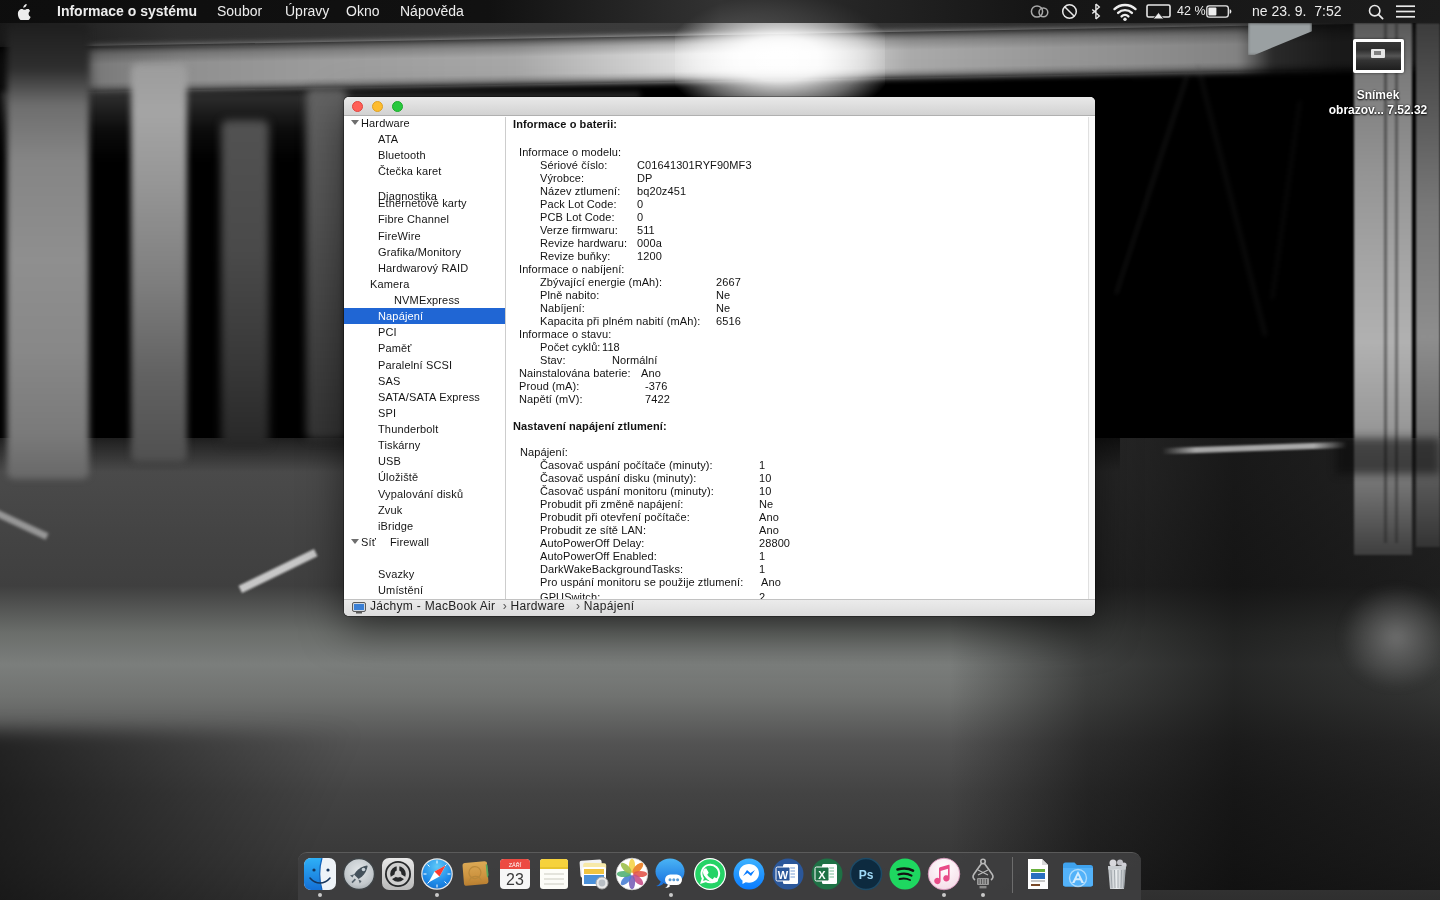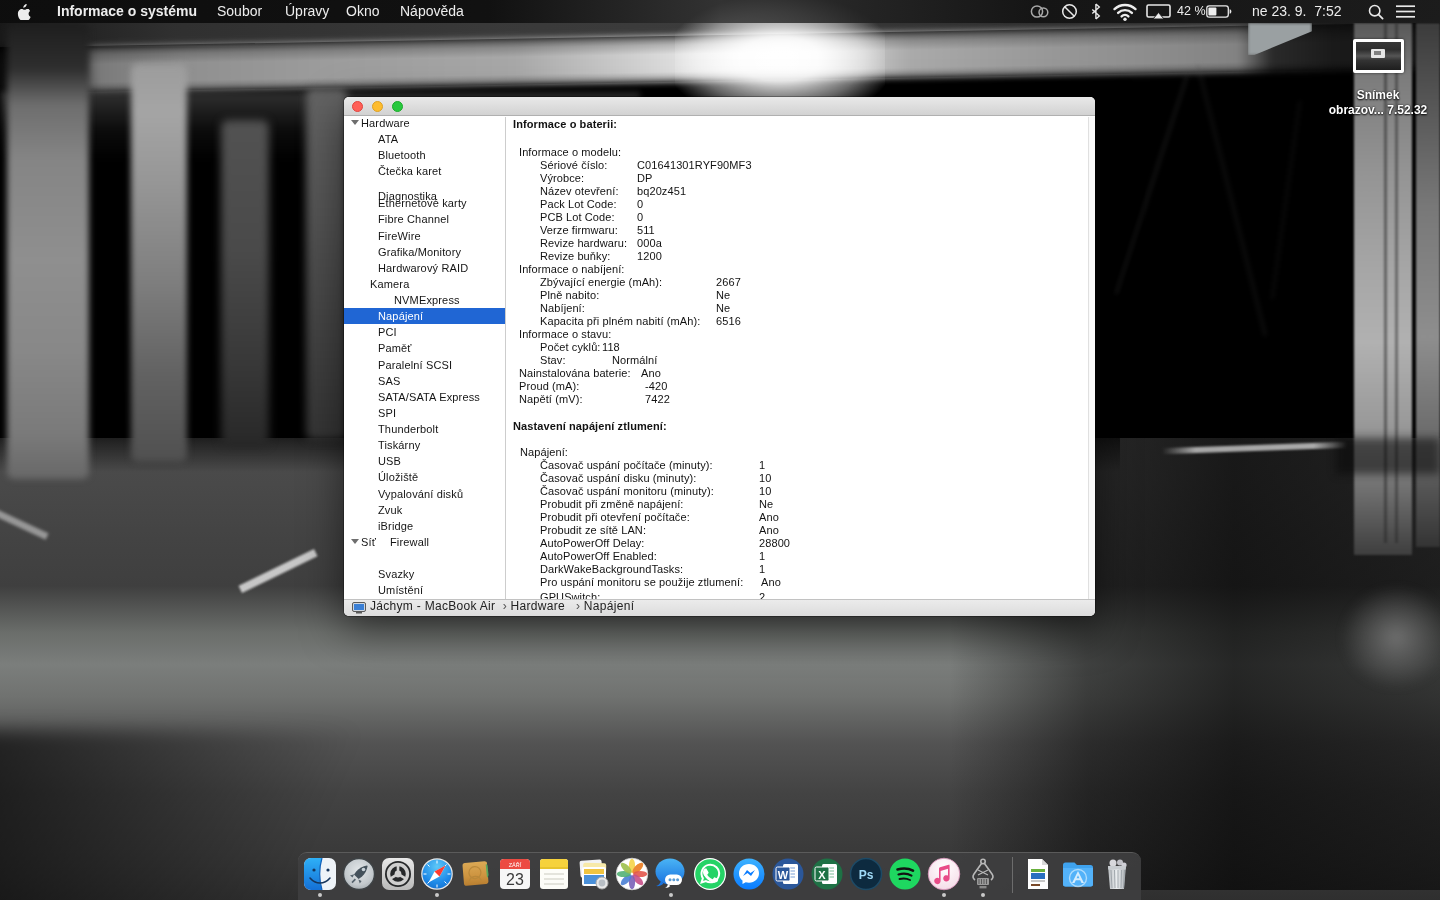--- a/index.html
+++ b/index.html
@@ -133,21 +133,21 @@
       <div class="srow" style="top:449px;padding-left:34px">Svazky</div>
       <div class="srow" style="top:465px;padding-left:34px">Umístění</div>
     </div>
     <div class="abs" id="content">
       <div class="ln b" style="left:7px;top:1px">Informace o baterii:</div>
       <div class="ln" style="left:13px;top:29px">Informace o modelu:</div>
       <div class="ln" style="left:34px;top:42px">Sériové číslo:</div>
         <div class="ln" style="left:131px;top:42px">C01641301RYF90MF3</div>
       <div class="ln" style="left:34px;top:55px">Výrobce:</div>
         <div class="ln" style="left:131px;top:55px">DP</div>
-      <div class="ln" style="left:34px;top:68px">Název otevření:</div>
+      <div class="ln" style="left:34px;top:68px">Název ztlumení:</div>
         <div class="ln" style="left:131px;top:68px">bq20z451</div>
       <div class="ln" style="left:34px;top:81px">Pack Lot Code:</div>
         <div class="ln" style="left:131px;top:81px">0</div>
       <div class="ln" style="left:34px;top:94px">PCB Lot Code:</div>
         <div class="ln" style="left:131px;top:94px">0</div>
       <div class="ln" style="left:34px;top:107px">Verze firmwaru:</div>
         <div class="ln" style="left:131px;top:107px">511</div>
       <div class="ln" style="left:34px;top:120px">Revize hardwaru:</div>
         <div class="ln" style="left:131px;top:120px">000a</div>
       <div class="ln" style="left:34px;top:133px">Revize buňky:</div>
@@ -162,21 +162,21 @@
       <div class="ln" style="left:34px;top:198px">Kapacita při plném nabití (mAh):</div>
         <div class="ln" style="left:210px;top:198px">6516</div>
       <div class="ln" style="left:13px;top:211px">Informace o stavu:</div>
       <div class="ln" style="left:34px;top:224px">Počet cyklů:</div>
         <div class="ln" style="left:96px;top:224px">118</div>
       <div class="ln" style="left:34px;top:237px">Stav:</div>
         <div class="ln" style="left:106px;top:237px">Normální</div>
       <div class="ln" style="left:13px;top:250px">Nainstalována baterie:</div>
         <div class="ln" style="left:135px;top:250px">Ano</div>
       <div class="ln" style="left:13px;top:263px">Proud (mA):</div>
-        <div class="ln" style="left:139px;top:263px">-420</div>
+        <div class="ln" style="left:139px;top:263px">-376</div>
       <div class="ln" style="left:13px;top:276px">Napětí (mV):</div>
         <div class="ln" style="left:139px;top:276px">7422</div>
       <div class="ln b" style="left:7px;top:303px">Nastavení napájení ztlumení:</div>
       <div class="ln" style="left:14px;top:329px">Napájení:</div>
       <div class="ln" style="left:34px;top:342px">Časovač uspání počítače (minuty):</div>
         <div class="ln" style="left:253px;top:342px">1</div>
       <div class="ln" style="left:34px;top:355px">Časovač uspání disku (minuty):</div>
         <div class="ln" style="left:253px;top:355px">10</div>
       <div class="ln" style="left:34px;top:368px">Časovač uspání monitoru (minuty):</div>
         <div class="ln" style="left:253px;top:368px">10</div>

